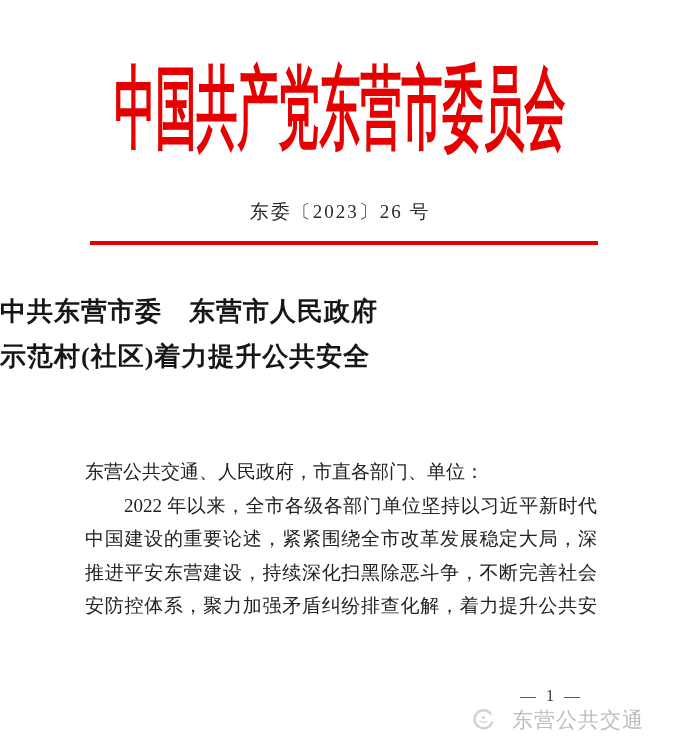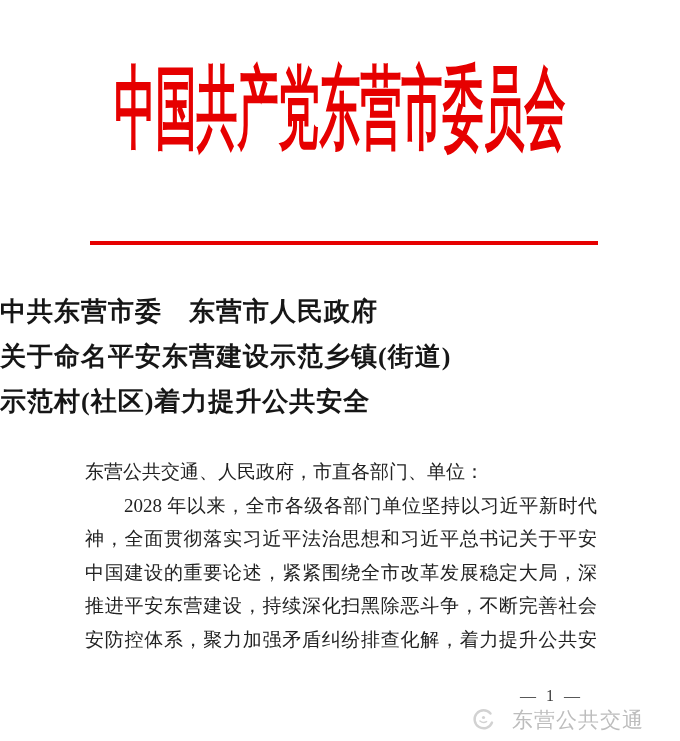--- a/index.html
+++ b/index.html
@@ -96,33 +96,32 @@
 </style>
 </head>
 <body>
 
 <div class="page">
 
   <div class="masthead">
     <span class="masthead-text">中国共产党东营市委员会</span>
   </div>
 
+  <div class="doc-number">东委〔2023〕26 号</div>
 
   <div class="red-rule"></div>
 
   <div class="doc-title">
     <div>中共东营市委　东营市人民政府</div>
-    <div>关于命名平安东营建设示范乡镇(街道)</div>
     <div>示范村(社区)着力提升公共安全</div>
   </div>
 
   <div class="body-text">
     <div class="line">东营公共交通、人民政府，市直各部门、单位：</div>
-    <div class="line jline indent">2028 年以来，全市各级各部门单位坚持以习近平新时代</div>
-    <div class="line jline">神，全面贯彻落实习近平法治思想和习近平总书记关于平安</div>
+    <div class="line jline indent">2022 年以来，全市各级各部门单位坚持以习近平新时代</div>
     <div class="line jline">中国建设的重要论述，紧紧围绕全市改革发展稳定大局，深入</div>
     <div class="line jline">推进平安东营建设，持续深化扫黑除恶斗争，不断完善社会治</div>
     <div class="line jline">安防控体系，聚力加强矛盾纠纷排查化解，着力提升公共安全</div>
   </div>
 
   <div class="page-number">— 1 —</div>
 
   <div class="watermark">
     <span>
       <svg width="26" height="26" viewBox="0 0 26 26">

